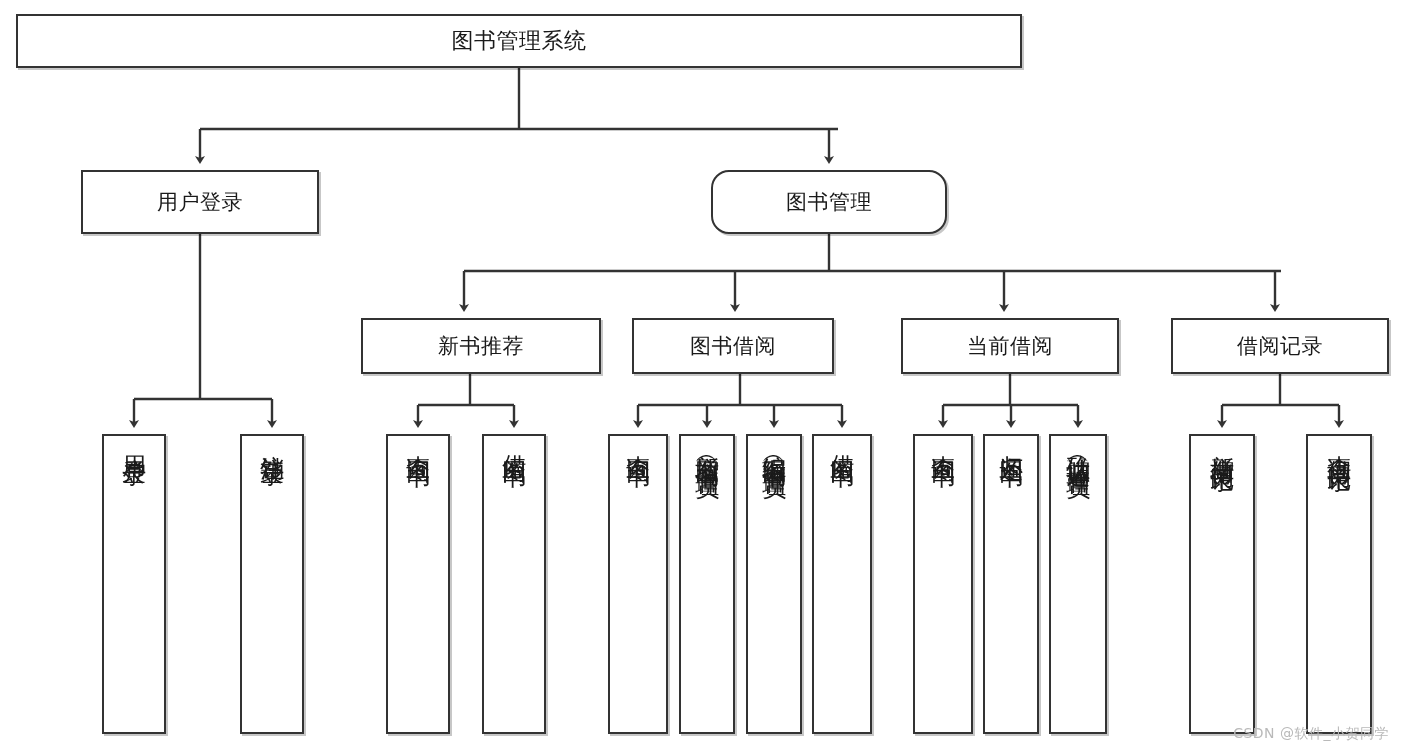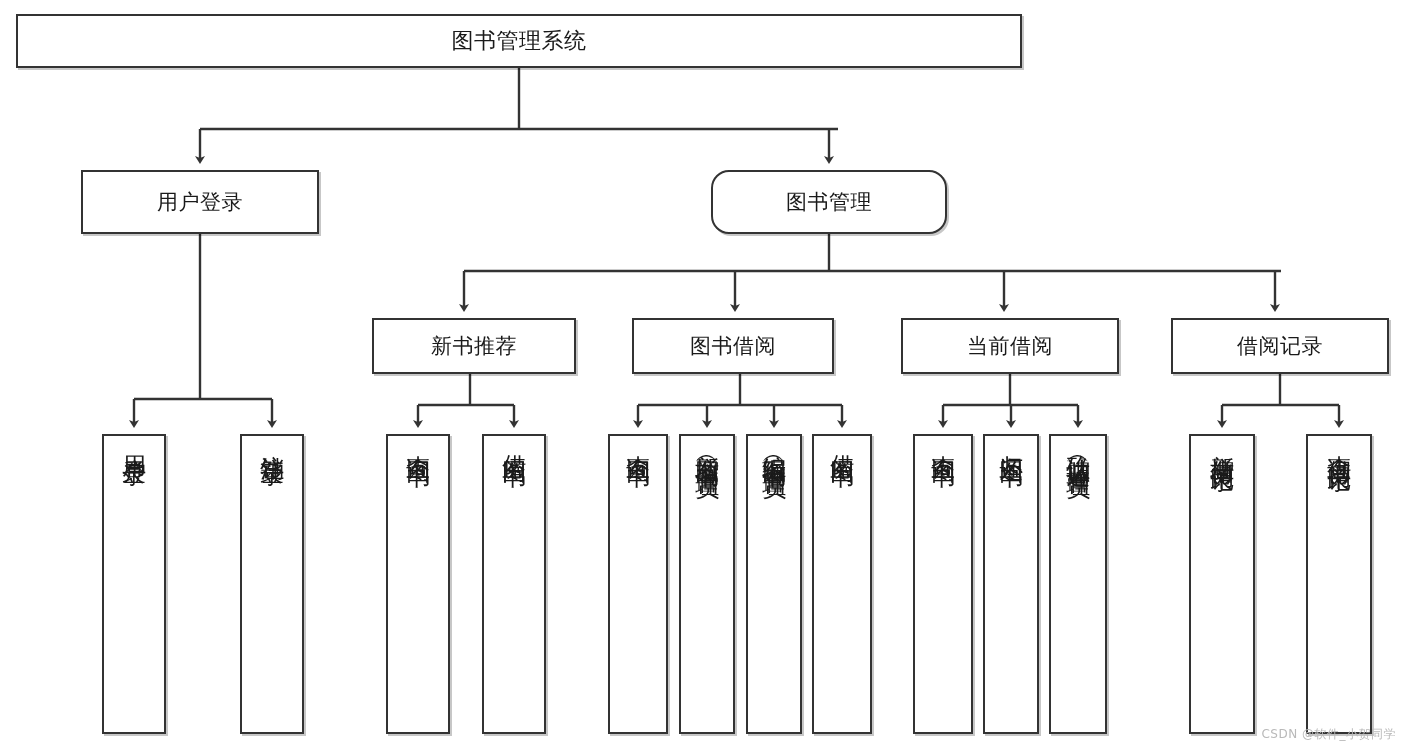--- a/index.html
+++ b/index.html
@@ -56,23 +56,23 @@
   .node.vert .label {
     writing-mode: vertical-rl;
     text-orientation: upright;
     font-size: 24px;
     line-height: 1.18;
     letter-spacing: 3px;
     white-space: nowrap;
   }
   .watermark {
     position: absolute;
-    right: 9px;
+    right: 16px;
     bottom: 4px;
-    font-size: 12px;
+    font-size: 14px;
     color: #b9b9b9;
     white-space: nowrap;
     letter-spacing: 0.5px;
   }
 </style>
 </head>
 <body>
 
 <div id="canvas">
 
@@ -130,21 +130,21 @@
     <span class="label">图书管理系统</span>
   </div>
 
   <div class="node horiz" style="left:81px; top:170px; width:238px; height:64px;">
     <span class="label">用户登录</span>
   </div>
   <div class="node horiz" style="left:711px; top:170px; width:236px; height:64px;border-radius:18px;">
     <span class="label">图书管理</span>
   </div>
 
-  <div class="node horiz" style="left:372px; top:318px; width:204px; height:56px;">
+  <div class="node horiz" style="left:361px; top:318px; width:240px; height:56px;">
     <span class="label">新书推荐</span>
   </div>
   <div class="node horiz" style="left:632px; top:318px; width:202px; height:56px;">
     <span class="label">图书借阅</span>
   </div>
   <div class="node horiz" style="left:1171px; top:318px; width:218px; height:56px;">
     <span class="label">借阅记录</span>
   </div>
   <div class="node horiz" style="left:901px; top:318px; width:218px; height:56px;">
     <span class="label">当前借阅</span>

